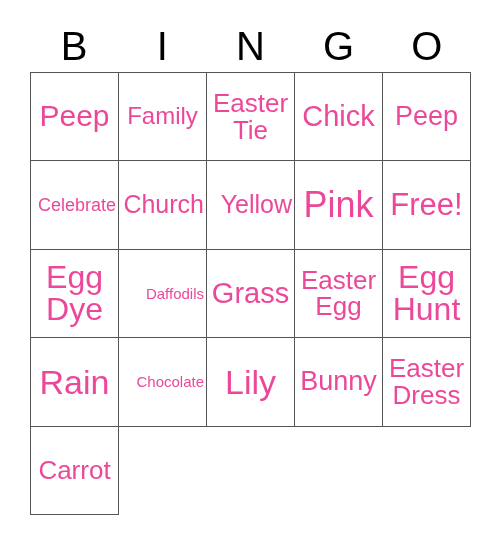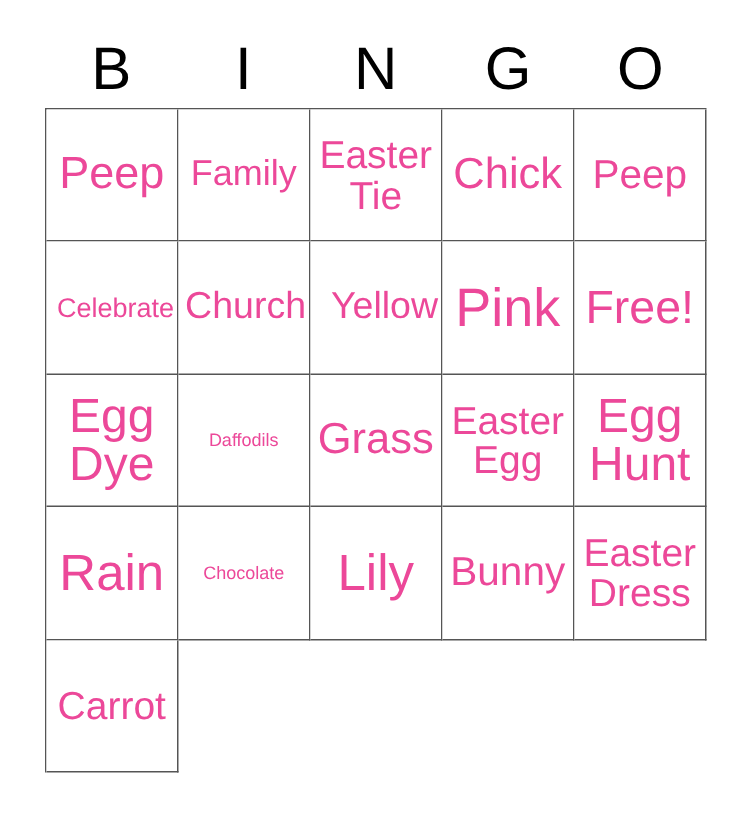--- a/index.html
+++ b/index.html
@@ -87,21 +87,21 @@
   .fs-34 { font-size: 34px; }
   .fs-32 { font-size: 32px; }
   .fs-31 { font-size: 31px; text-align: center; }
   .fs-30 { font-size: 30px; }
   .fs-29 { font-size: 29px; }
   .fs-27 { font-size: 27px; }
   .fs-26 { font-size: 26px; }
   .fs-25 { font-size: 25px; text-align: right; }
   .fs-24 { font-size: 24px; }
   .fs-18 { font-size: 18px; text-align: right; }
-  .fs-17 { font-size: 12px; }
+  .fs-17 { font-size: 15px; text-align: right; }
 </style>
 </head>
 <body>
 
 <div id="card">
 
   <div id="header">
     <div class="header-cell">
       <span>B</span>
     </div>

